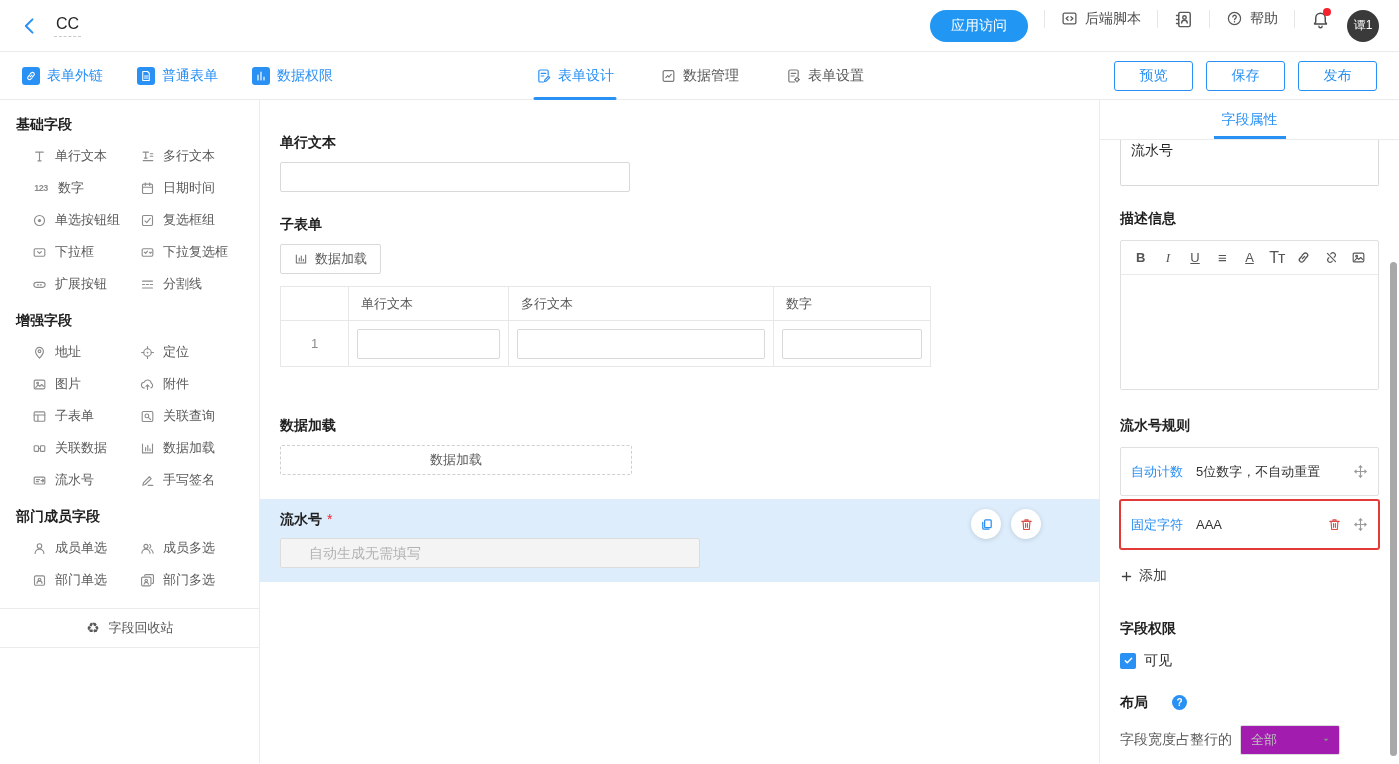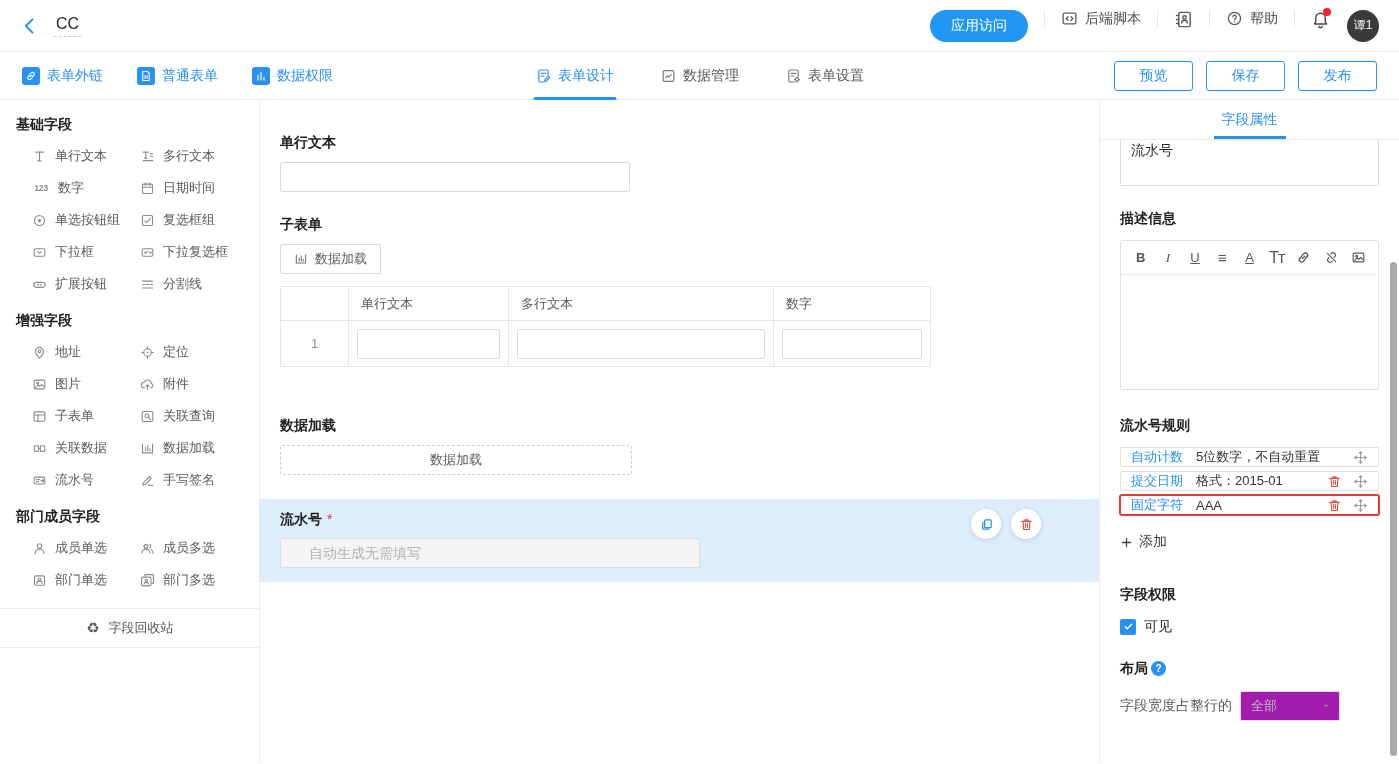--- a/index.html
+++ b/index.html
@@ -90,34 +90,34 @@
   .tool { width:20px; height:20px; display:flex; align-items:center; justify-content:center; color:#555; font-size:13px; cursor:pointer; }
   .tool[data-icon="bold"] { font-weight:700; }
   .tool[data-icon="italic"] { font-style:italic; font-family:"Liberation Serif",serif; }
   .tool[data-icon="underline"], .tool[data-icon="font-color"] { text-decoration:underline; }
   .tool[data-icon="align"] { font-size:15px; }
   .tool[data-icon="font-size"] { font-size:16px; letter-spacing:-1px; }
   .tool svg { width:15px; height:15px; }
   .editor-body { height:114px; background:#fff; cursor:text; }
   .lbl-rules { margin-top:27px; }
   .rules { margin-top:12px; }
-  .rule-row { height:20px; border:1px solid #e0e0e0; border-radius:2px; display:flex; align-items:center; padding:0 10px; margin-bottom:4px; font-size:13px; background:#fff; cursor:pointer; }
+  .rule-row { height:49px; border:1px solid #e0e0e0; border-radius:2px; display:flex; align-items:center; padding:0 10px; margin-bottom:4px; font-size:13px; background:#fff; cursor:pointer; }
   .rule-row.hl { border-color:#e23a36; box-shadow:0 0 0 1px #e23a36; }
   .rule-type { color:#2990f4; margin-right:13px; white-space:nowrap; cursor:pointer; }
   .rule-desc { flex:1; color:#333; white-space:nowrap; overflow:hidden; }
   .rule-trash { color:#e04b46; margin-right:11px; cursor:pointer; }
   .rule-move { color:#9b9b9b; cursor:grab; }
   .rule-row.no-del .rule-trash { visibility:hidden; }
   .add-rule { margin-top:14px; display:inline-flex; align-items:center; gap:6px; color:#404040; cursor:pointer; }
   .add-rule .ic { width:13px; height:13px; }
   .lbl-perm { margin-top:34px; }
   .cb-row { margin-top:14px; display:flex; align-items:center; gap:8px; color:#262626; cursor:pointer; }
   .cb { width:16px; height:16px; border-radius:2px; background:#2990f4; color:#fff; display:flex; align-items:center; justify-content:center; }
   .cb .ic { width:11px; height:11px; }
-  .lbl-layout { margin-top:24px; display:flex; align-items:center; gap:3px; }
+  .lbl-layout { margin-top:24px; display:flex; align-items:center; gap:24px; }
   .help-dot { width:15px; height:15px; border-radius:50%; background:#2990f4; color:#fff; font-size:10px; font-weight:700; display:inline-flex; align-items:center; justify-content:center; cursor:pointer; }
   .width-row { margin-top:13px; display:flex; align-items:center; color:#595959; }
   .select { margin-left:8px; width:100px; height:30px; border:1px solid #dcdcdc; border-radius:2px; display:flex; align-items:center; padding-left:10px; cursor:pointer; background:#a21caf; }
   .select-val { color:#bfbfbf; font-size:13px; }
   .select-arrow { margin-left:auto; width:26px; height:28px; display:flex; align-items:center; justify-content:center; color:#8c8c8c; }
   .select-arrow svg { width:10px; height:10px; }
   .scroll-thumb { position:absolute; left:1390px; top:262px; width:7px; height:494px; background:#a8a8a8; border-radius:4px; cursor:pointer; }
 </style>
 </head>
 <body>
@@ -627,37 +627,20 @@
               <path d="M10.5 10.5v6M13.5 10.5v6"></path>
             </svg>
           </span>
         <span class="ic rule-move" data-icon="move">
             <svg viewBox="0 0 24 24" fill="none" stroke="currentColor" stroke-width="1.8" stroke-linecap="round" stroke-linejoin="round">
               <path d="M12 3v18M3 12h18"></path>
               <path d="M12 3l-2.2 2.2M12 3l2.2 2.2M12 21l-2.2-2.2M12 21l2.2-2.2M3 12l2.2-2.2M3 12l2.2 2.2M21 12l-2.2-2.2M21 12l-2.2 2.2"></path>
             </svg>
           </span>
       </div>
-      <div class="rule-row">
-        <span class="rule-type">提交日期</span>
-        <span class="rule-desc">格式：2015-01</span>
-        <span class="ic rule-trash" data-icon="trash">
-            <svg viewBox="0 0 24 24" fill="none" stroke="currentColor" stroke-width="1.8" stroke-linecap="round" stroke-linejoin="round">
-              <path d="M4.5 7h15M9.5 7V4.5h5V7"></path>
-              <path d="M6.5 7l1 13h9l1-13"></path>
-              <path d="M10.5 10.5v6M13.5 10.5v6"></path>
-            </svg>
-          </span>
-        <span class="ic rule-move" data-icon="move">
-            <svg viewBox="0 0 24 24" fill="none" stroke="currentColor" stroke-width="1.8" stroke-linecap="round" stroke-linejoin="round">
-              <path d="M12 3v18M3 12h18"></path>
-              <path d="M12 3l-2.2 2.2M12 3l2.2 2.2M12 21l-2.2-2.2M12 21l2.2-2.2M3 12l2.2-2.2M3 12l2.2 2.2M21 12l-2.2-2.2M21 12l-2.2 2.2"></path>
-            </svg>
-          </span>
-      </div>
       <div class="rule-row hl">
         <span class="rule-type">固定字符</span>
         <span class="rule-desc">AAA</span>
         <span class="ic rule-trash" data-icon="trash">
             <svg viewBox="0 0 24 24" fill="none" stroke="currentColor" stroke-width="1.8" stroke-linecap="round" stroke-linejoin="round">
               <path d="M4.5 7h15M9.5 7V4.5h5V7"></path>
               <path d="M6.5 7l1 13h9l1-13"></path>
               <path d="M10.5 10.5v6M13.5 10.5v6"></path>
             </svg>
           </span>

